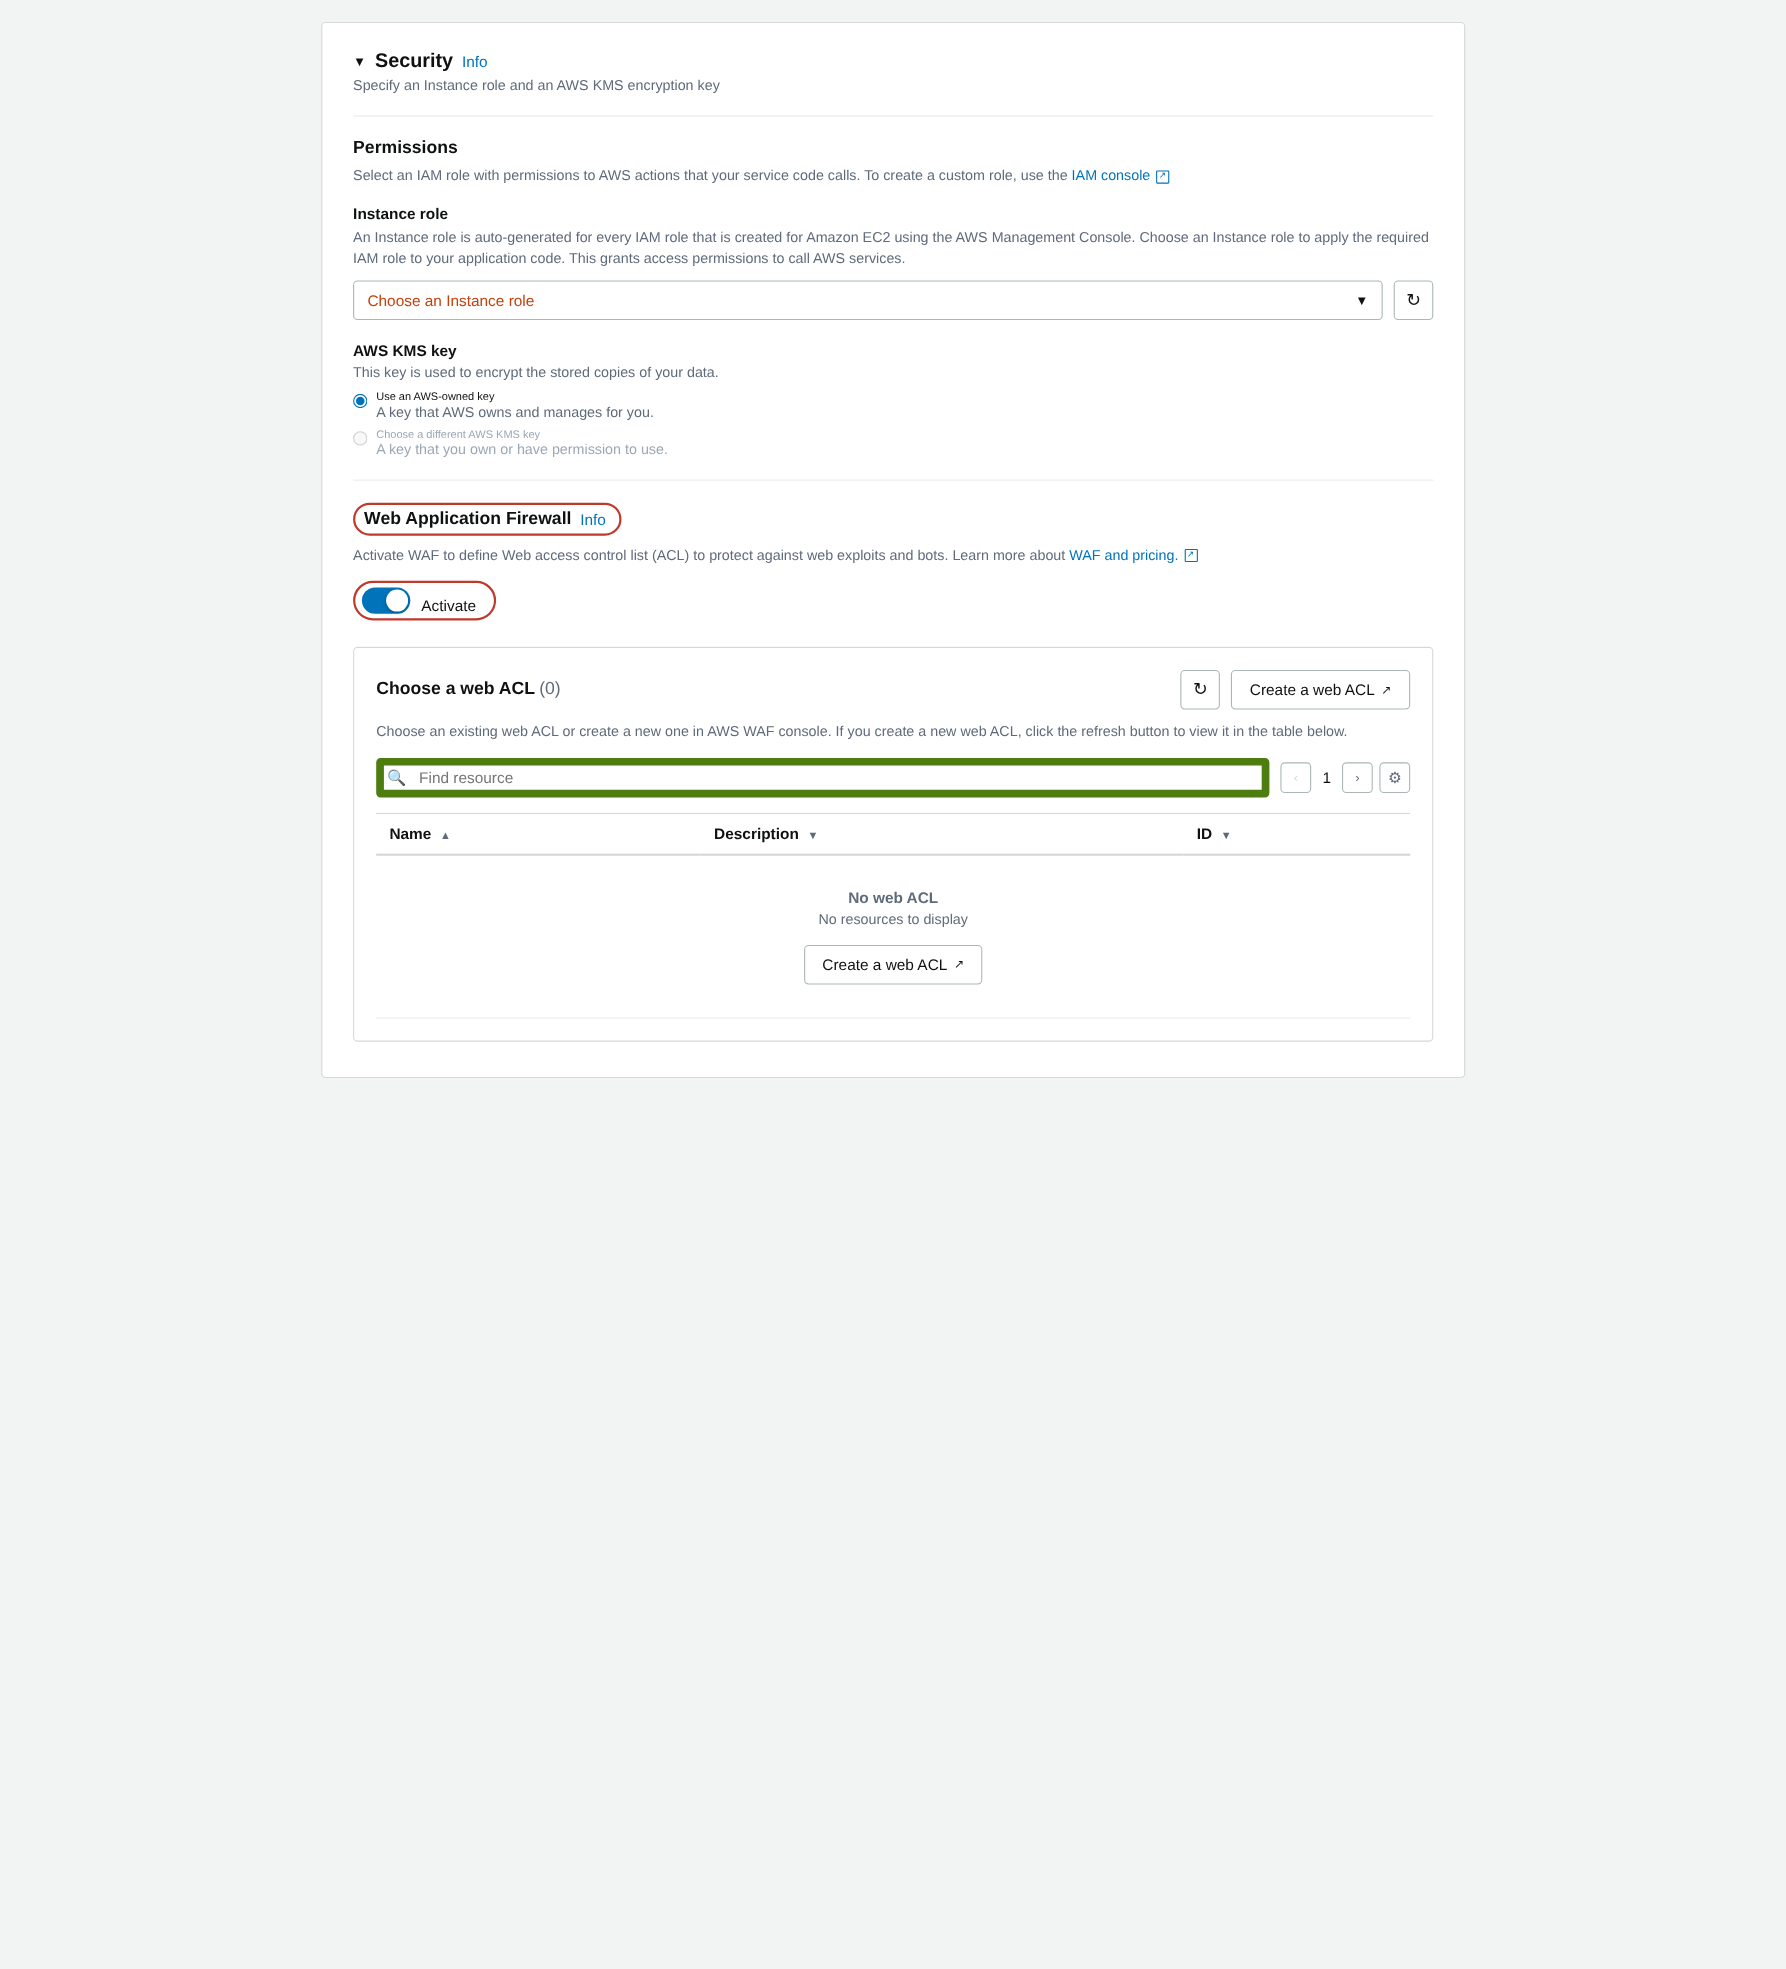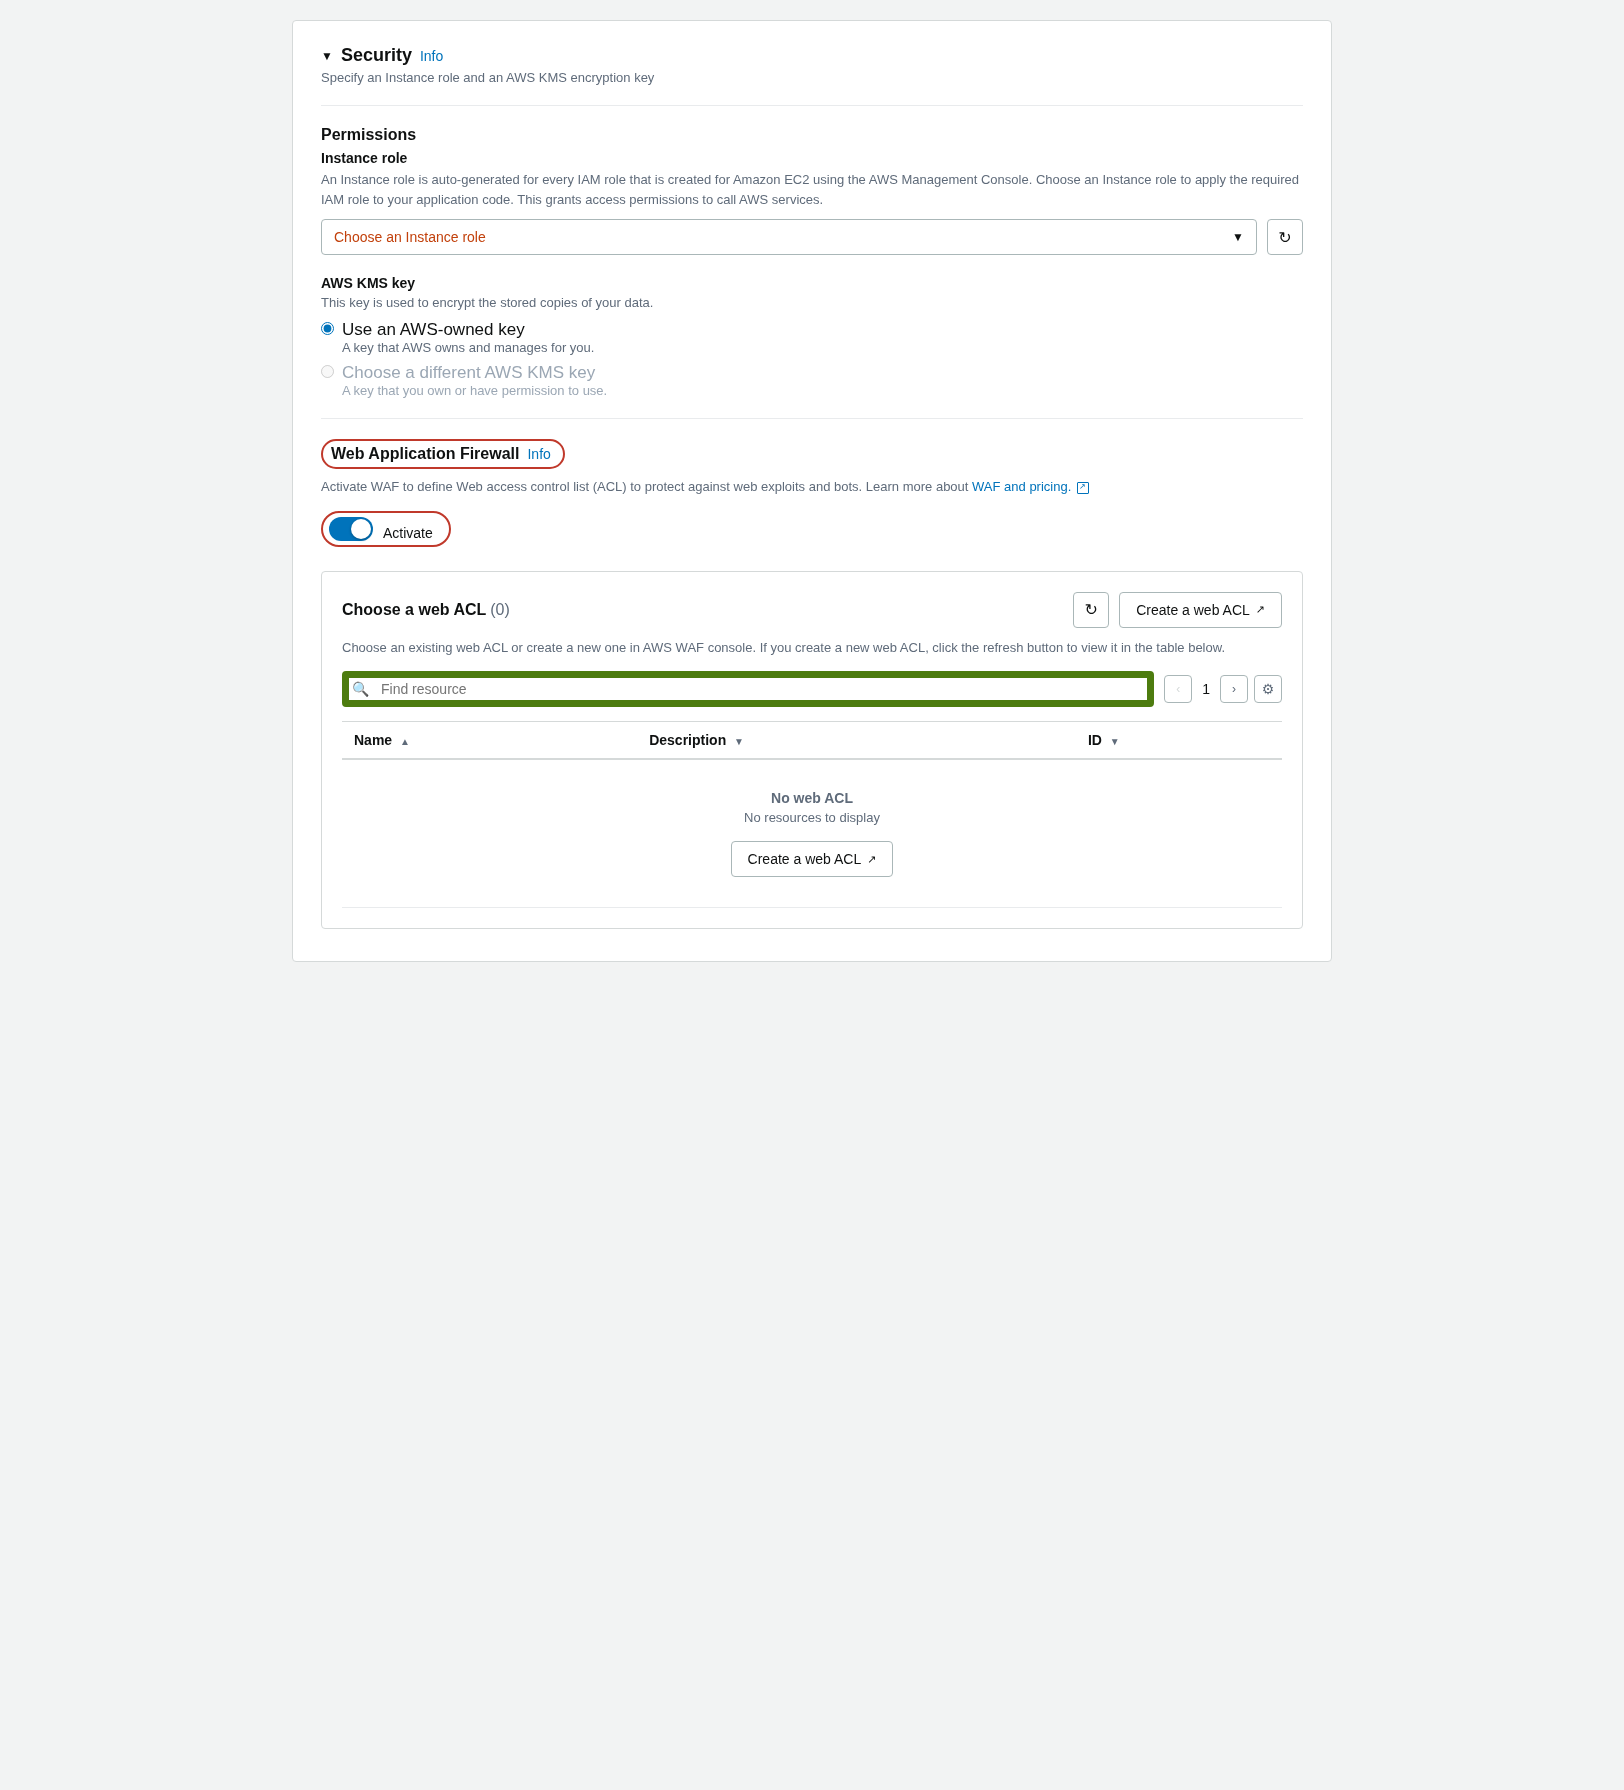--- a/index.html
+++ b/index.html
@@ -155,21 +155,21 @@
       display: flex;
       align-items: flex-start;
       gap: 8px;
       margin-bottom: 8px;
     }
     .radio-input {
       margin-top: 2px;
       accent-color: #0073bb;
     }
     .radio-label {
-      font-size: 17px;
+      font-size: 10px;
       color: #0f1111;
       font-weight: 400;
     }
     .radio-desc {
       font-size: 13px;
       color: #5f6b7a;
     }
     .radio-option.disabled .radio-label {
       color: #9ba7b4;
     }
@@ -428,20 +428,27 @@
     <span class="triangle-icon">▼</span>
     <span class="section-title">Security</span>
     <a href="#" class="info-link">Info</a>
   </div>
   <div class="section-subtitle">Specify an Instance role and an AWS KMS encryption key</div>
 
   <hr class="divider">
 
   <div>
     <div class="sub-section-title">Permissions</div>
+    <div class="description-text">
+      <span>Select an IAM role with permissions to AWS actions that your service code calls. To create a custom role, use the</span>
+      <a href="#">
+        <span>IAM console</span>
+        <span class="ext-icon"></span>
+      </a>
+    </div>
 
     <div class="field-label">Instance role</div>
     <div class="field-description">An Instance role is auto-generated for every IAM role that is created for Amazon EC2 using the AWS Management Console. Choose an Instance role to apply the required IAM role to your application code. This grants access permissions to call AWS services.</div>
     <div class="dropdown-row">
       <div class="dropdown-select">
         <span style="color:#c2410c;">Choose an Instance role</span>
         <span class="dropdown-arrow">▼</span>
       </div>
       <button class="refresh-btn">↻</button>
     </div>

